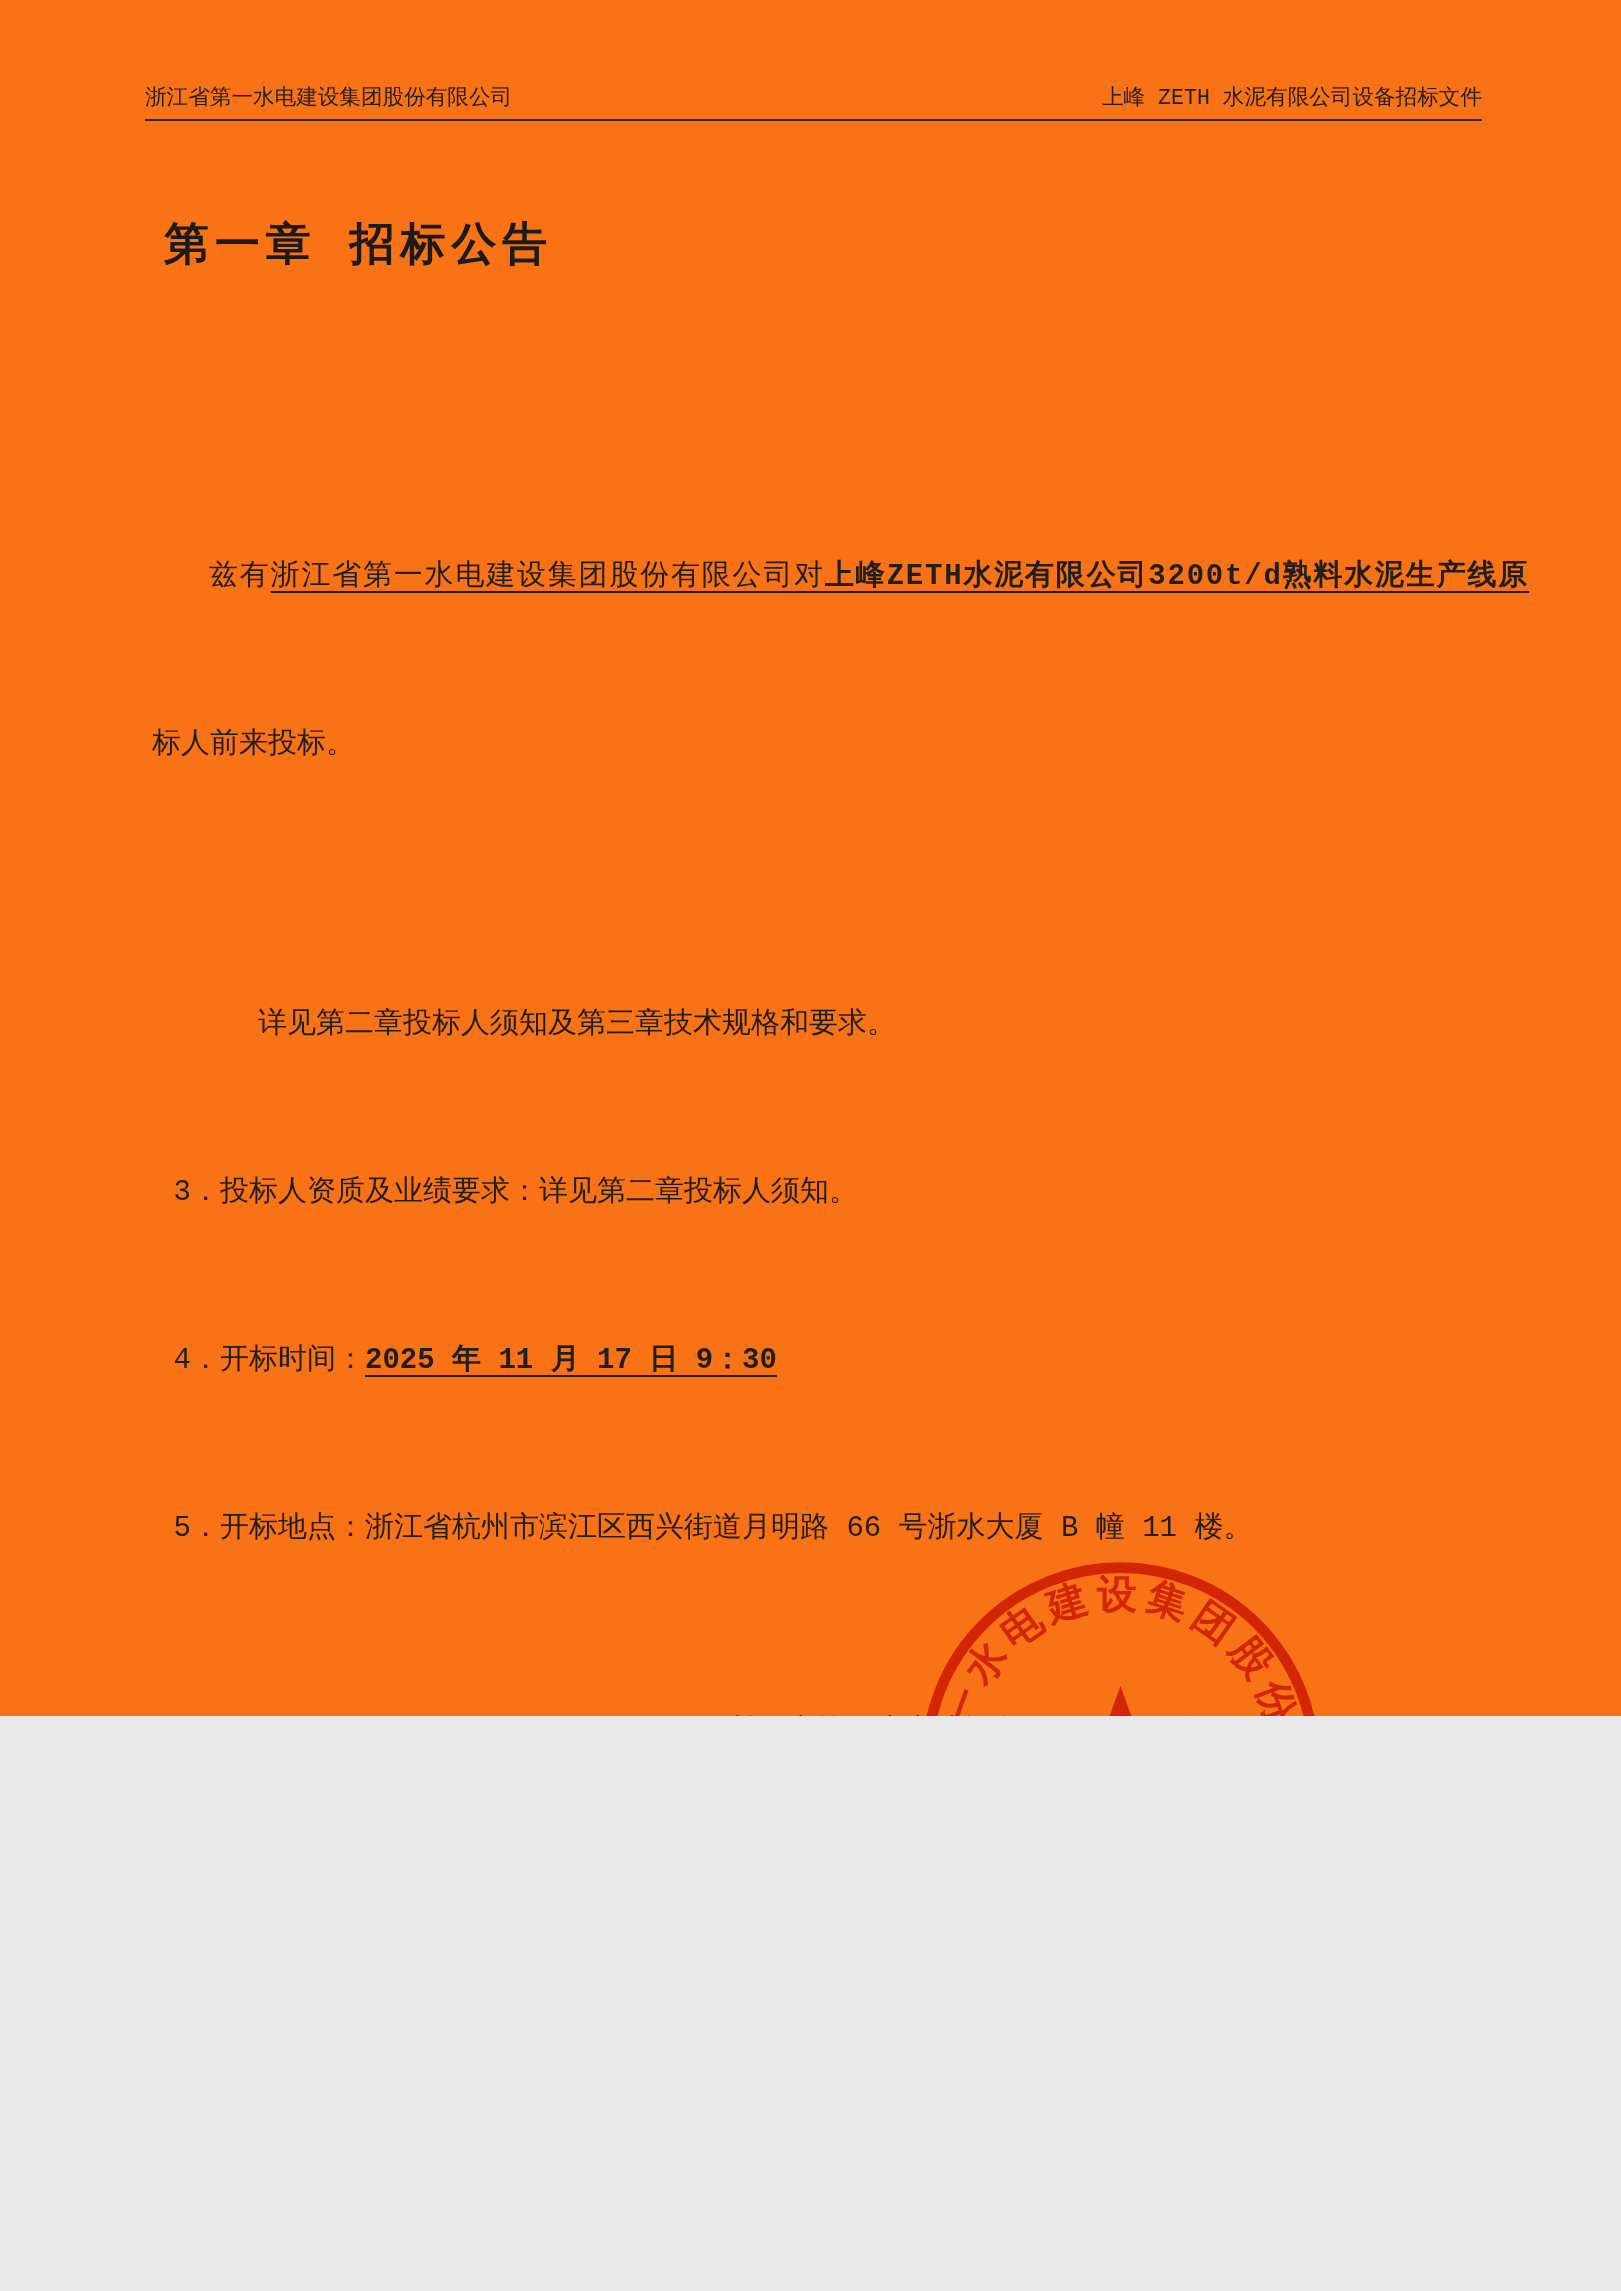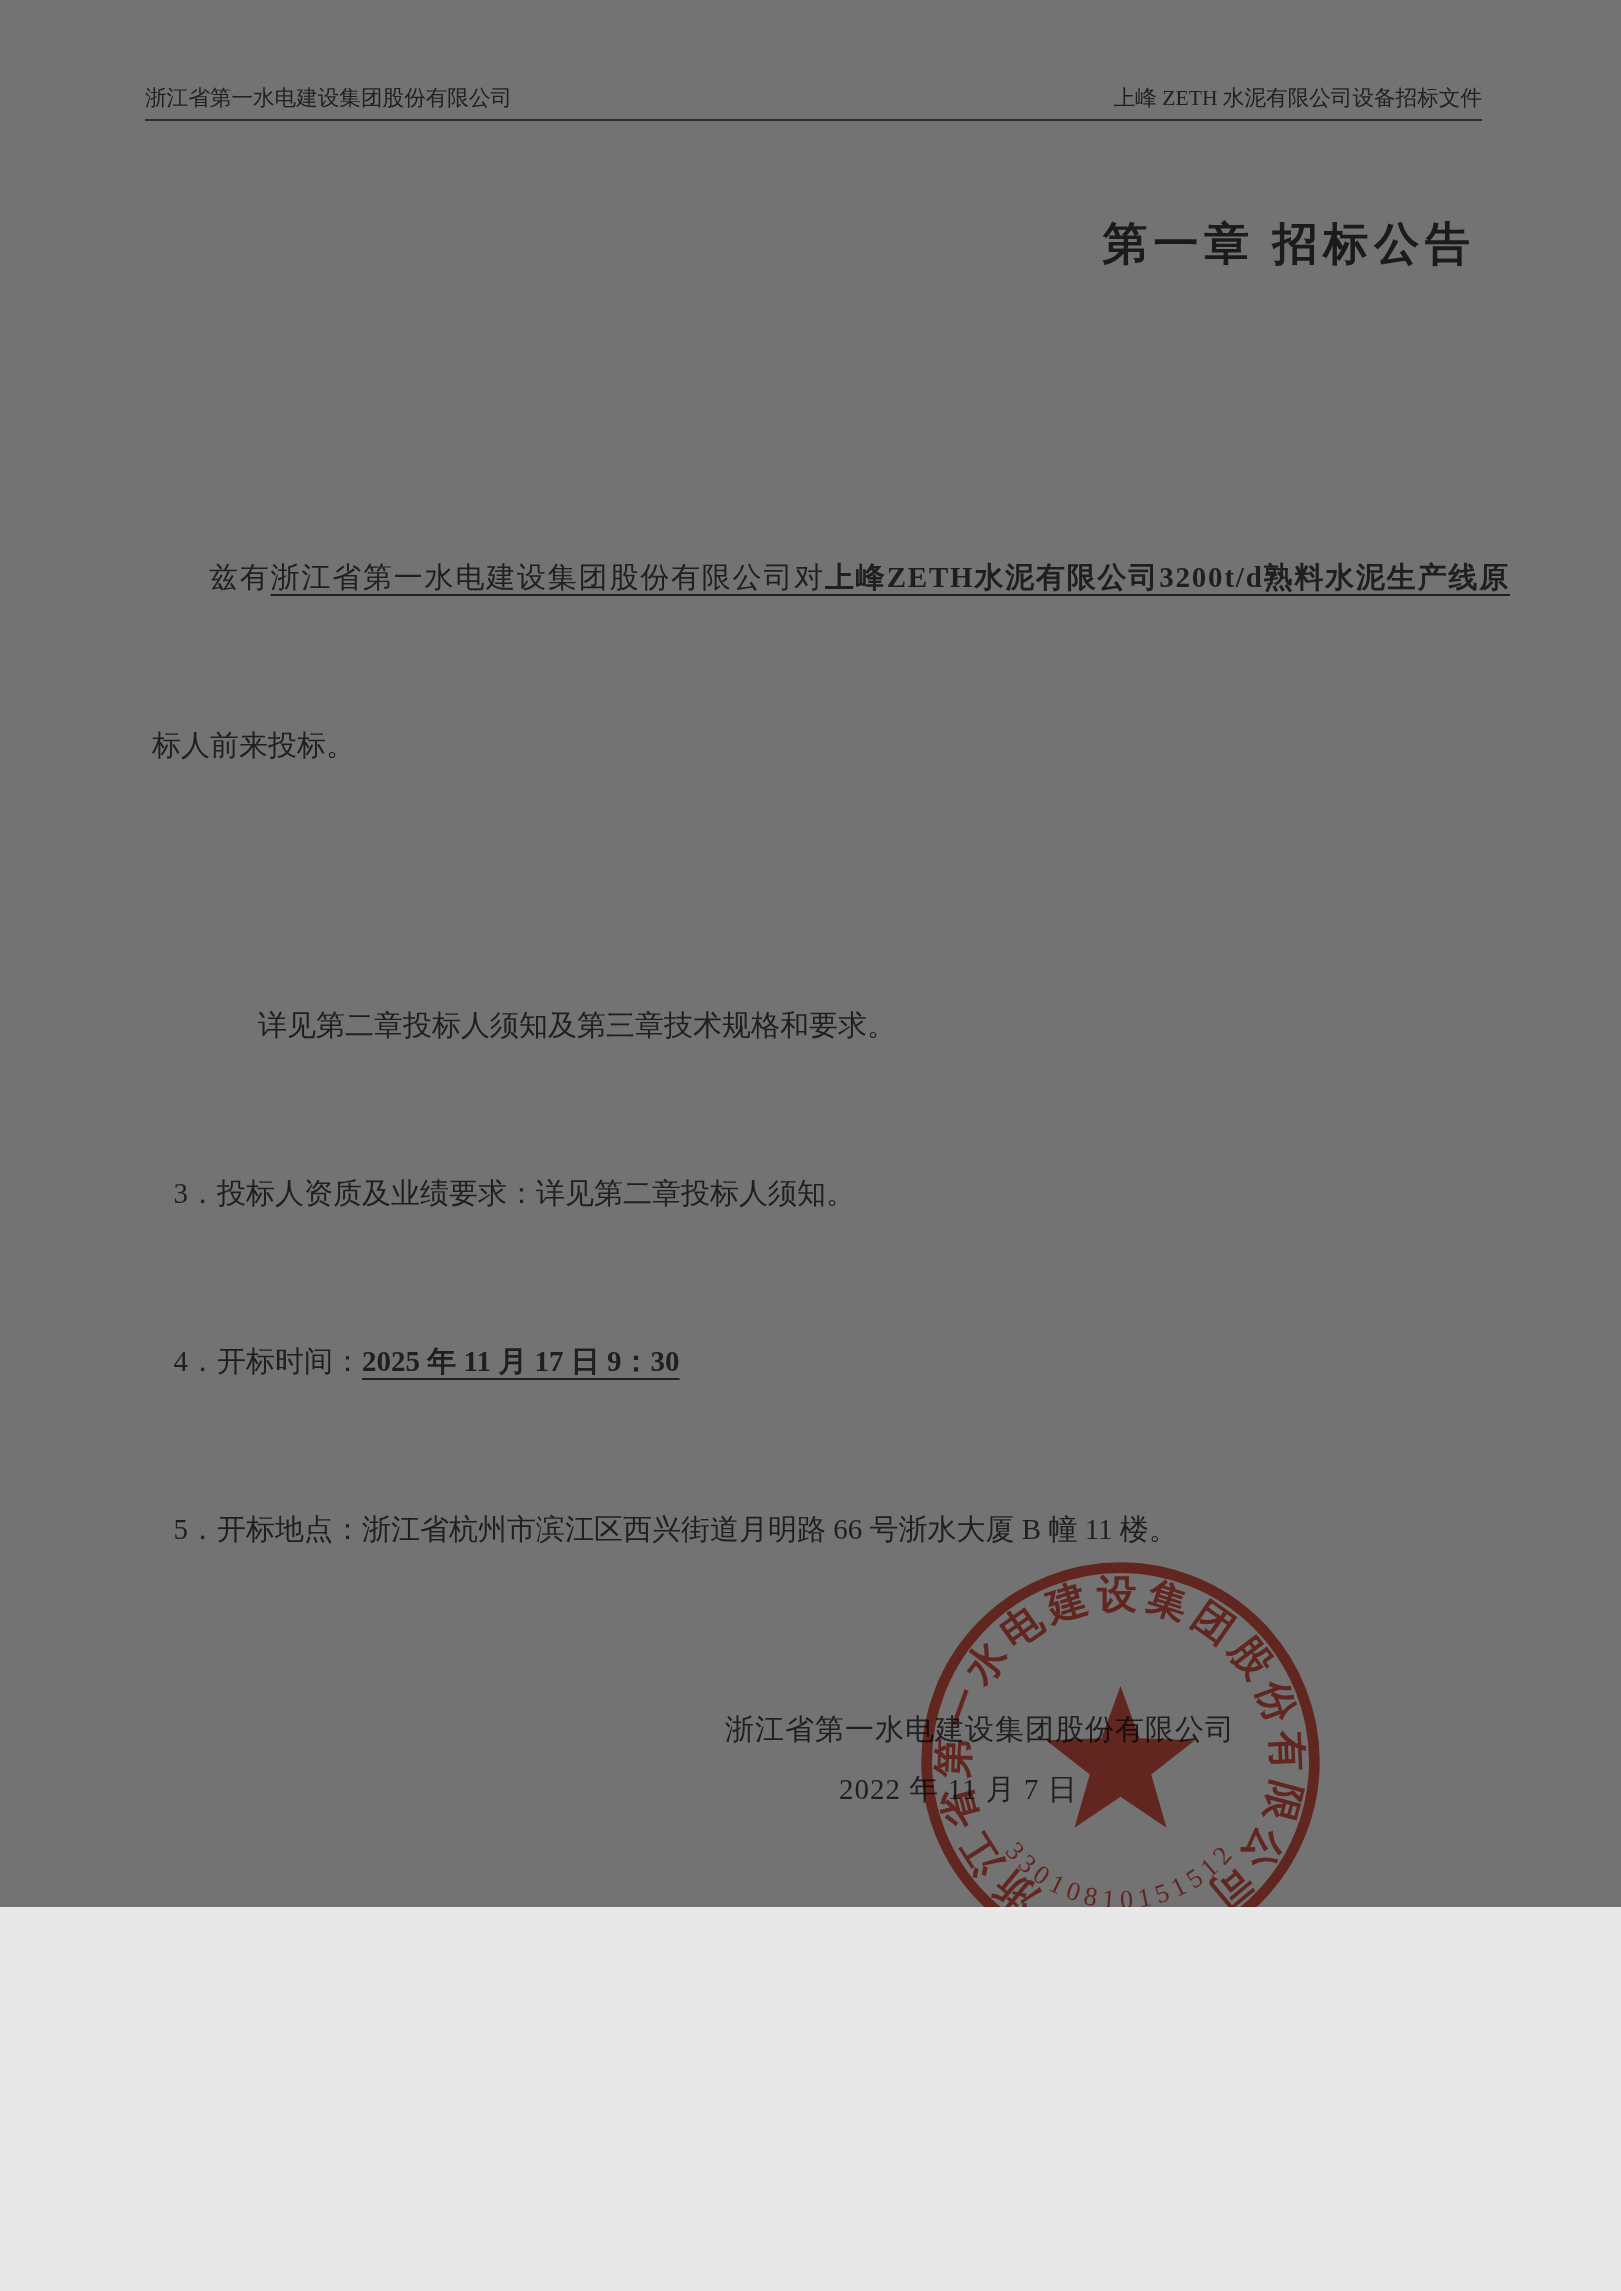--- a/index.html
+++ b/index.html
@@ -1,35 +1,35 @@
 <!DOCTYPE html>
 <html><head>
 <meta charset="utf-8">
 <style>
   html,body{margin:0;padding:0;background:#e8e8e8;}
   .page{
     position:relative;
-    width:1621px;height:1907px;
-    background:#737373;
-    font-family:Liberation Serif, serif;
+    width:1621px;height:1716px;
+    background:#f97316;
+    font-family:Liberation Mono, monospace;
     color:#1f1f1f;
     overflow:hidden;
   }
   
   .header{
     position:absolute;left:145px;right:139px;top:84px;
     display:flex;justify-content:space-between;align-items:flex-end;
     font-size:21.6px;line-height:29px;
     padding-bottom:5.9px;
     border-bottom:2.9px solid #2e2e2e;
   }
   
   .title{
-    position:absolute;left:152px;right:145px;top:214px;
-    text-align:right;
+    position:absolute;left:164px;right:145px;top:214px;
+    text-align:left;
     font-size:45px;font-weight:bold;letter-spacing:5.9px;
     color:#1b1b1b;
   }
   
   .bodycol{
     position:absolute;left:152px;top:325px;width:1324px;
     font-size:29px;line-height:56px;
     white-space:pre;
   }
   .line{height:56px;}

